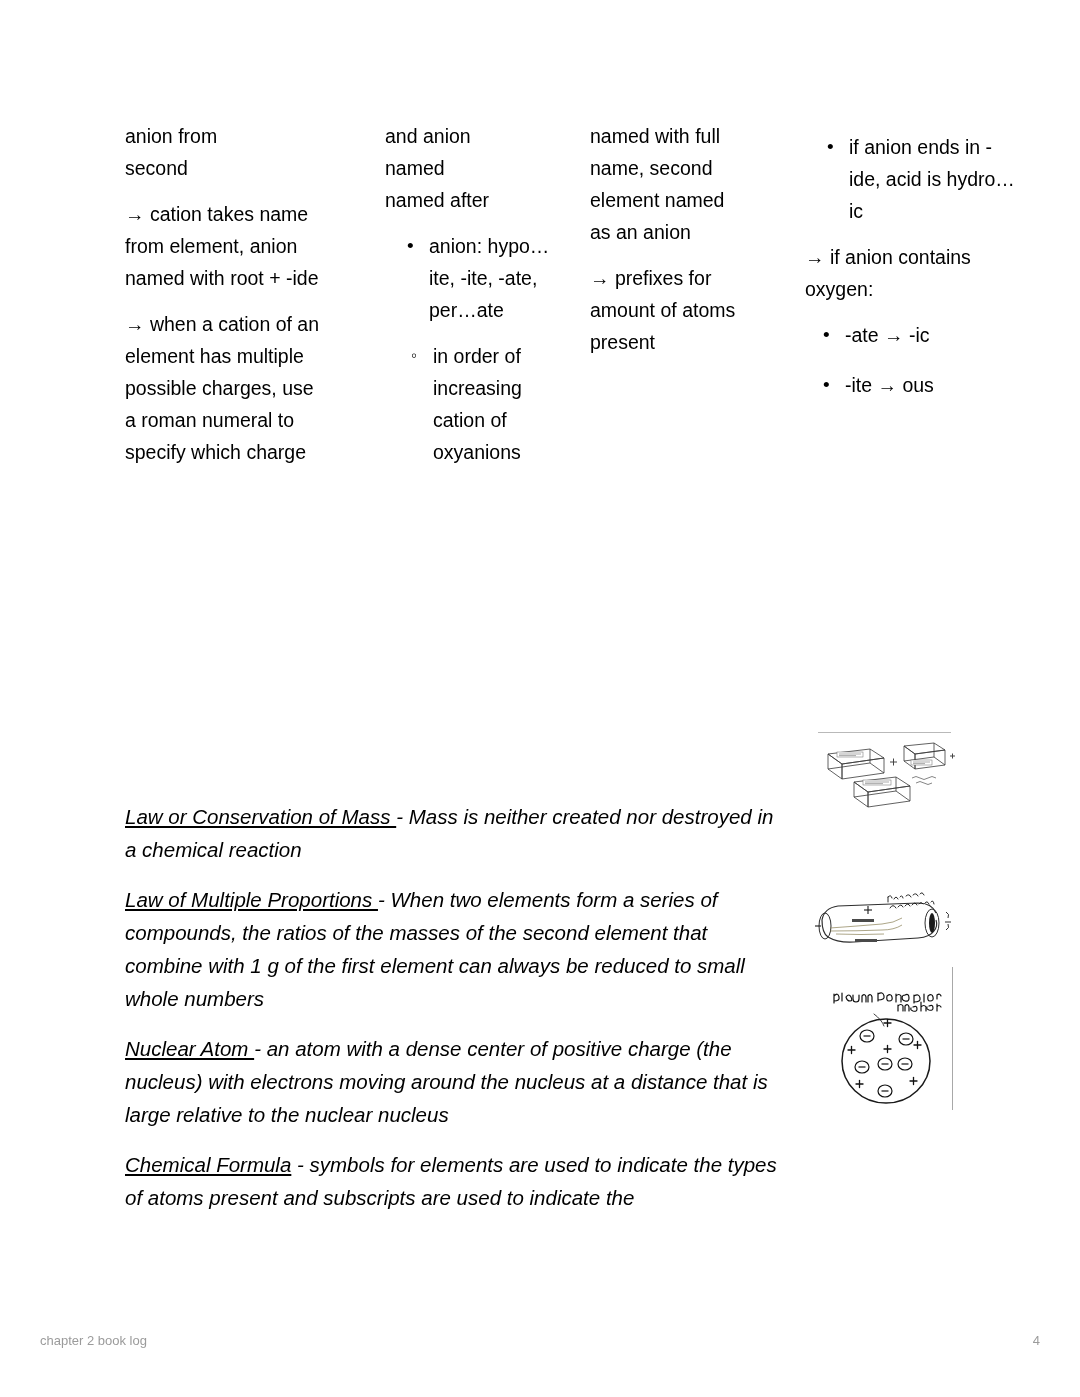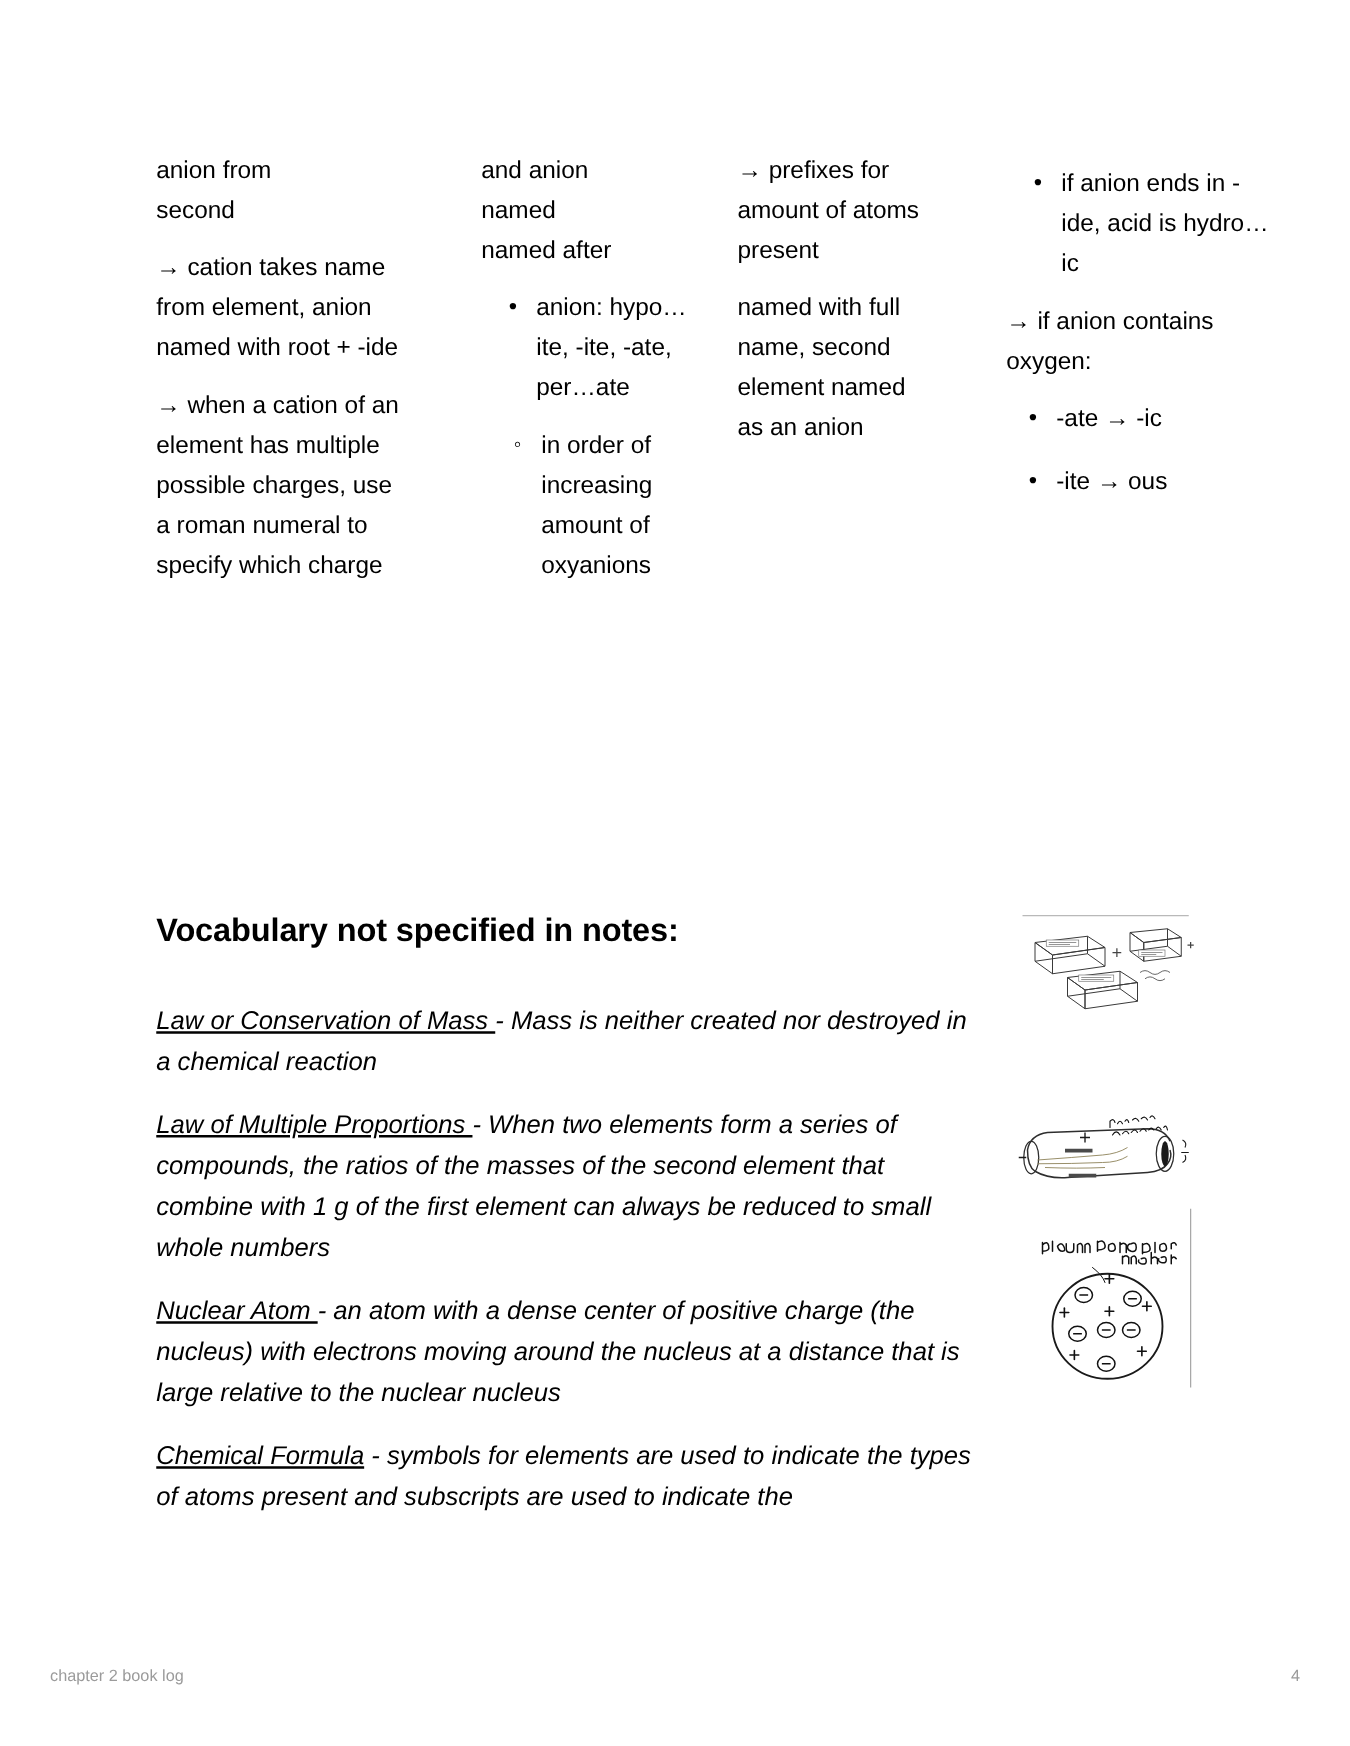--- a/index.html
+++ b/index.html
@@ -157,43 +157,42 @@
     <div class="col col-2">
       <div class="blk">
         <span>and anion</span><br>
         <span>named</span><br>
         <span>named after</span>
       </div>
       <ul class="bul">
         <li>anion: hypo…ite, -ite, -ate, per…ate</li>
       </ul>
       <ul class="bul sub">
-        <li>in order of increasing amount of oxyanions</li>
+        <li>in order of increasing cation of oxyanions</li>
       </ul>
     </div>
 
     <div class="col col-3">
+      <div class="blk">named with full name, second element named as an anion</div>
       <div class="blk arrow-line">→ prefixes for amount of atoms present</div>
-      <div class="blk">named with full name, second element named as an anion</div>
     </div>
 
     <div class="col col-4">
       <ul class="bul">
         <li>if anion ends in -ide, acid is hydro…ic</li>
       </ul>
       <div class="blk arrow-line">→ if anion contains oxygen:</div>
       <ul class="bul tight">
         <li>-ate → -ic</li>
         <li>-ite → ous</li>
       </ul>
     </div>
 
   </div>
 
-  <div class="vocab-heading">Vocabulary not specified in notes:</div>
 
   <div class="vocab-body">
     <p>
       <span class="term">Law or Conservation of Mass </span><span> - Mass is neither created nor destroyed in a chemical reaction</span>
     </p>
     <p>
       <span class="term">Law of Multiple Proportions </span><span> - When two elements form a series of compounds, the ratios of the masses of the second element that combine with 1 g of the first element can always be reduced to small whole numbers</span>
     </p>
     <p>
       <span class="term">Nuclear Atom </span><span>- an atom with a dense center of positive charge (the nucleus) with electrons moving around the nucleus at a distance that is large relative to the nuclear nucleus</span>

